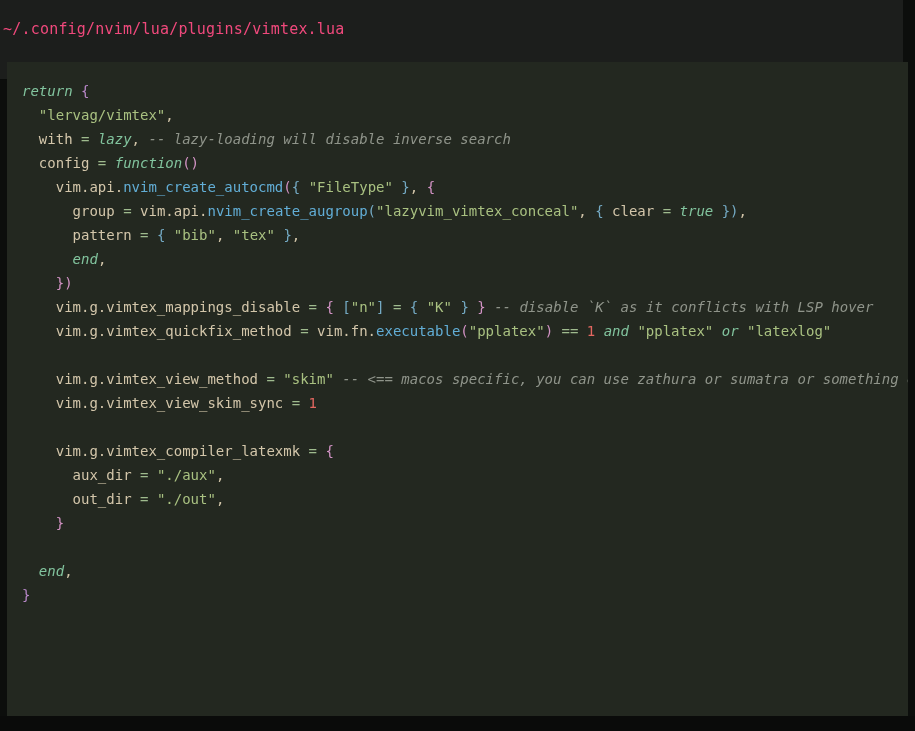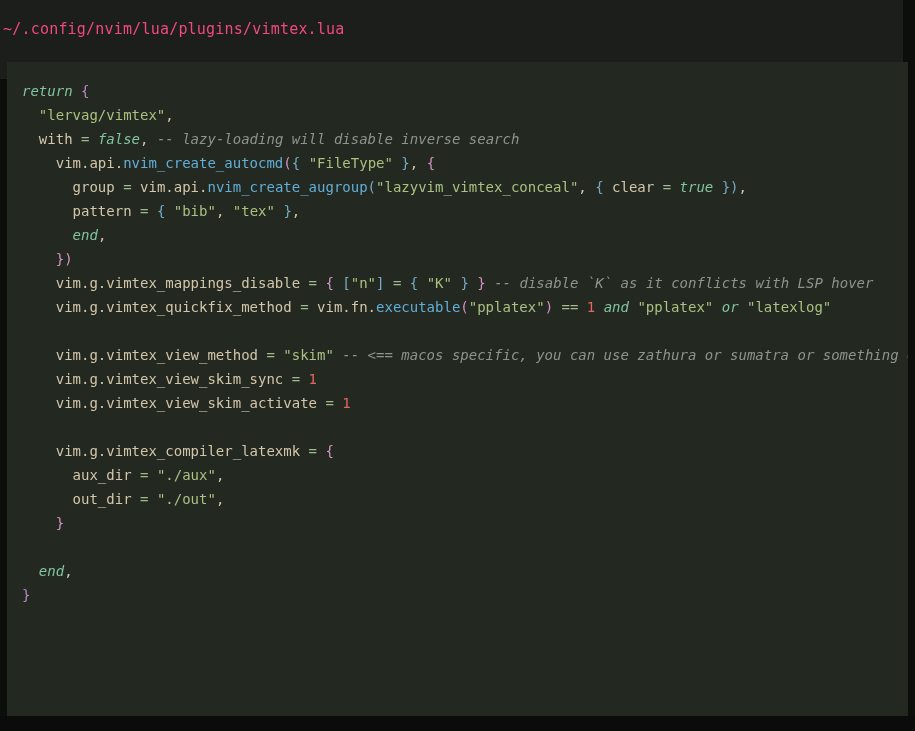--- a/index.html
+++ b/index.html
@@ -81,32 +81,32 @@
 </head>
 <body>
 
 <div class="window">
   <div class="titlebar">
     <span class="filepath">~/.config/nvim/lua/plugins/vimtex.lua</span>
   </div>
   <div class="code-panel">
       <div class="code-line"><span class="tok-kw">return</span><span class="tok-fg"> </span><span class="tok-p1">{</span></div>
       <div class="code-line"><span class="tok-fg">  </span><span class="tok-str">"lervag/vimtex"</span><span class="tok-fg">,</span></div>
-      <div class="code-line"><span class="tok-fg">  with </span><span class="tok-op">=</span><span class="tok-fg"> </span><span class="tok-kw">false</span><span class="tok-fg">, </span><span class="tok-cmt">-- lazy-loading will disable inverse search</span></div>
+      <div class="code-line"><span class="tok-fg">  with </span><span class="tok-op">=</span><span class="tok-fg"> </span><span class="tok-kw">lazy</span><span class="tok-fg">, </span><span class="tok-cmt">-- lazy-loading will disable inverse search</span></div>
+      <div class="code-line"><span class="tok-fg">  config </span><span class="tok-op">=</span><span class="tok-fg"> </span><span class="tok-kw">function</span><span class="tok-p2">()</span></div>
       <div class="code-line"><span class="tok-fg">    vim.api.</span><span class="tok-fn">nvim_create_autocmd</span><span class="tok-p2">(</span><span class="tok-p3">{</span><span class="tok-fg"> </span><span class="tok-str">"FileType"</span><span class="tok-fg"> </span><span class="tok-p3">}</span><span class="tok-fg">, </span><span class="tok-p2">{</span></div>
       <div class="code-line"><span class="tok-fg">      group </span><span class="tok-op">=</span><span class="tok-fg"> vim.api.</span><span class="tok-fn">nvim_create_augroup</span><span class="tok-p3">(</span><span class="tok-str">"lazyvim_vimtex_conceal"</span><span class="tok-fg">, </span><span class="tok-p3">{</span><span class="tok-fg"> clear </span><span class="tok-op">=</span><span class="tok-fg"> </span><span class="tok-kw">true</span><span class="tok-fg"> </span><span class="tok-p3">})</span><span class="tok-fg">,</span></div>
       <div class="code-line"><span class="tok-fg">      pattern </span><span class="tok-op">=</span><span class="tok-fg"> </span><span class="tok-p3">{</span><span class="tok-fg"> </span><span class="tok-str">"bib"</span><span class="tok-fg">, </span><span class="tok-str">"tex"</span><span class="tok-fg"> </span><span class="tok-p3">}</span><span class="tok-fg">,</span></div>
       <div class="code-line"><span class="tok-fg">      </span><span class="tok-kw">end</span><span class="tok-fg">,</span></div>
       <div class="code-line"><span class="tok-fg">    </span><span class="tok-p2">})</span></div>
       <div class="code-line"><span class="tok-fg">    vim.g.vimtex_mappings_disable </span><span class="tok-op">=</span><span class="tok-fg"> </span><span class="tok-p2">{</span><span class="tok-fg"> </span><span class="tok-p3">[</span><span class="tok-str">"n"</span><span class="tok-p3">]</span><span class="tok-fg"> </span><span class="tok-op">=</span><span class="tok-fg"> </span><span class="tok-p3">{</span><span class="tok-fg"> </span><span class="tok-str">"K"</span><span class="tok-fg"> </span><span class="tok-p3">}</span><span class="tok-fg"> </span><span class="tok-p2">}</span><span class="tok-fg"> </span><span class="tok-cmt">-- disable `K` as it conflicts with LSP hover</span></div>
       <div class="code-line"><span class="tok-fg">    vim.g.vimtex_quickfix_method </span><span class="tok-op">=</span><span class="tok-fg"> vim.fn.</span><span class="tok-fn">executable</span><span class="tok-p2">(</span><span class="tok-str">"pplatex"</span><span class="tok-p2">)</span><span class="tok-fg"> </span><span class="tok-op">==</span><span class="tok-fg"> </span><span class="tok-num">1</span><span class="tok-fg"> </span><span class="tok-kw">and</span><span class="tok-fg"> </span><span class="tok-str">"pplatex"</span><span class="tok-fg"> </span><span class="tok-kw">or</span><span class="tok-fg"> </span><span class="tok-str">"latexlog"</span></div>
       <div class="code-line"> </div>
       <div class="code-line"><span class="tok-fg">    vim.g.vimtex_view_method </span><span class="tok-op">=</span><span class="tok-fg"> </span><span class="tok-str">"skim"</span><span class="tok-fg"> </span><span class="tok-cmt">-- &lt;== macos specific, you can use zathura or sumatra or something else</span></div>
       <div class="code-line"><span class="tok-fg">    vim.g.vimtex_view_skim_sync </span><span class="tok-op">=</span><span class="tok-fg"> </span><span class="tok-num">1</span></div>
-      <div class="code-line"><span class="tok-fg">    vim.g.vimtex_view_skim_activate </span><span class="tok-op">=</span><span class="tok-fg"> </span><span class="tok-num">1</span></div>
       <div class="code-line"> </div>
       <div class="code-line"><span class="tok-fg">    vim.g.vimtex_compiler_latexmk </span><span class="tok-op">=</span><span class="tok-fg"> </span><span class="tok-p2">{</span></div>
       <div class="code-line"><span class="tok-fg">      aux_dir </span><span class="tok-op">=</span><span class="tok-fg"> </span><span class="tok-str">"./aux"</span><span class="tok-fg">,</span></div>
       <div class="code-line"><span class="tok-fg">      out_dir </span><span class="tok-op">=</span><span class="tok-fg"> </span><span class="tok-str">"./out"</span><span class="tok-fg">,</span></div>
       <div class="code-line"><span class="tok-fg">    </span><span class="tok-p2">}</span></div>
       <div class="code-line"> </div>
       <div class="code-line"><span class="tok-fg">  </span><span class="tok-kw">end</span><span class="tok-fg">,</span></div>
       <div class="code-line"><span class="tok-p1">}</span></div>
     </div>
   <div class="bottom-strip"></div>

